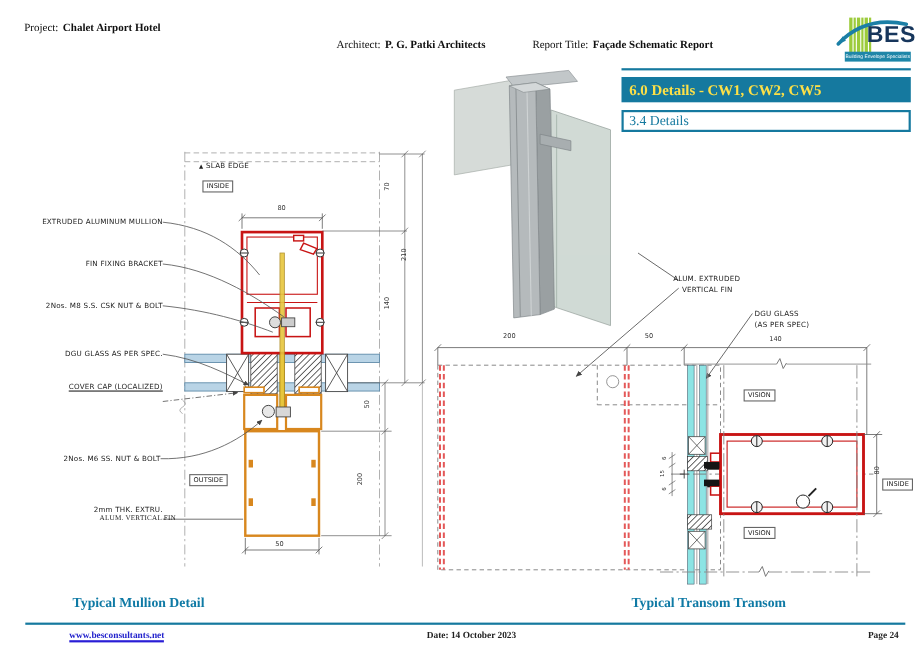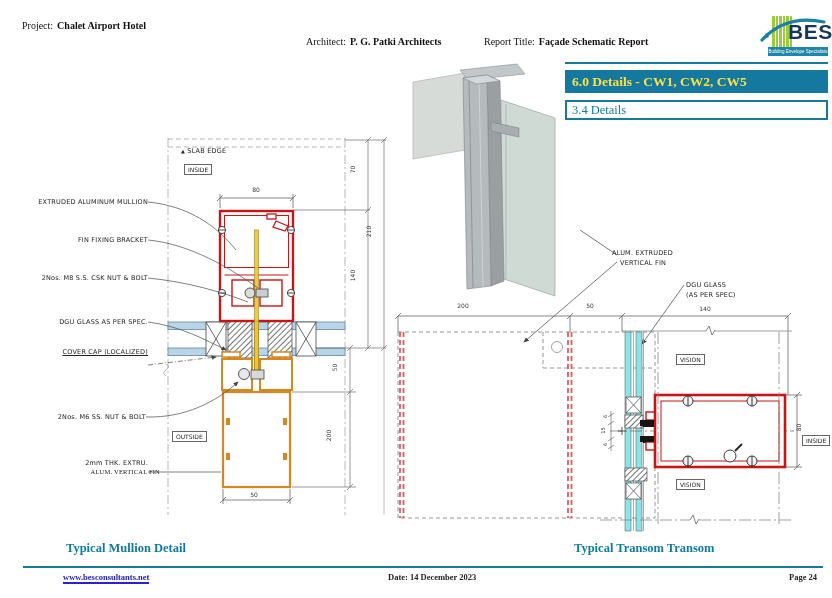--- a/index.html
+++ b/index.html
@@ -382,16 +382,16 @@
 
   <div class="boxed" style="left:676px;top:354px;">VISION</div>
   <div class="boxed" style="left:676px;top:479px;">VISION</div>
   <div class="boxed" style="left:802px;top:435px;">INSIDE</div>
 
   <div class="caption" style="left:66px;top:541px;">Typical Mullion Detail</div>
   <div class="caption" style="left:574px;top:541px;">Typical Transom Transom</div>
 
   <div class="foot-line"></div>
   <a class="foot-link">www.besconsultants.net</a>
-  <div class="foot-txt" style="left:388px;top:572px;">Date: 14 December 2023</div>
+  <div class="foot-txt" style="left:388px;top:572px;">Date: 14 October 2023</div>
   <div class="foot-txt" style="left:789px;top:572px;">Page 24</div>
 
 </div>
 
 </body></html>

